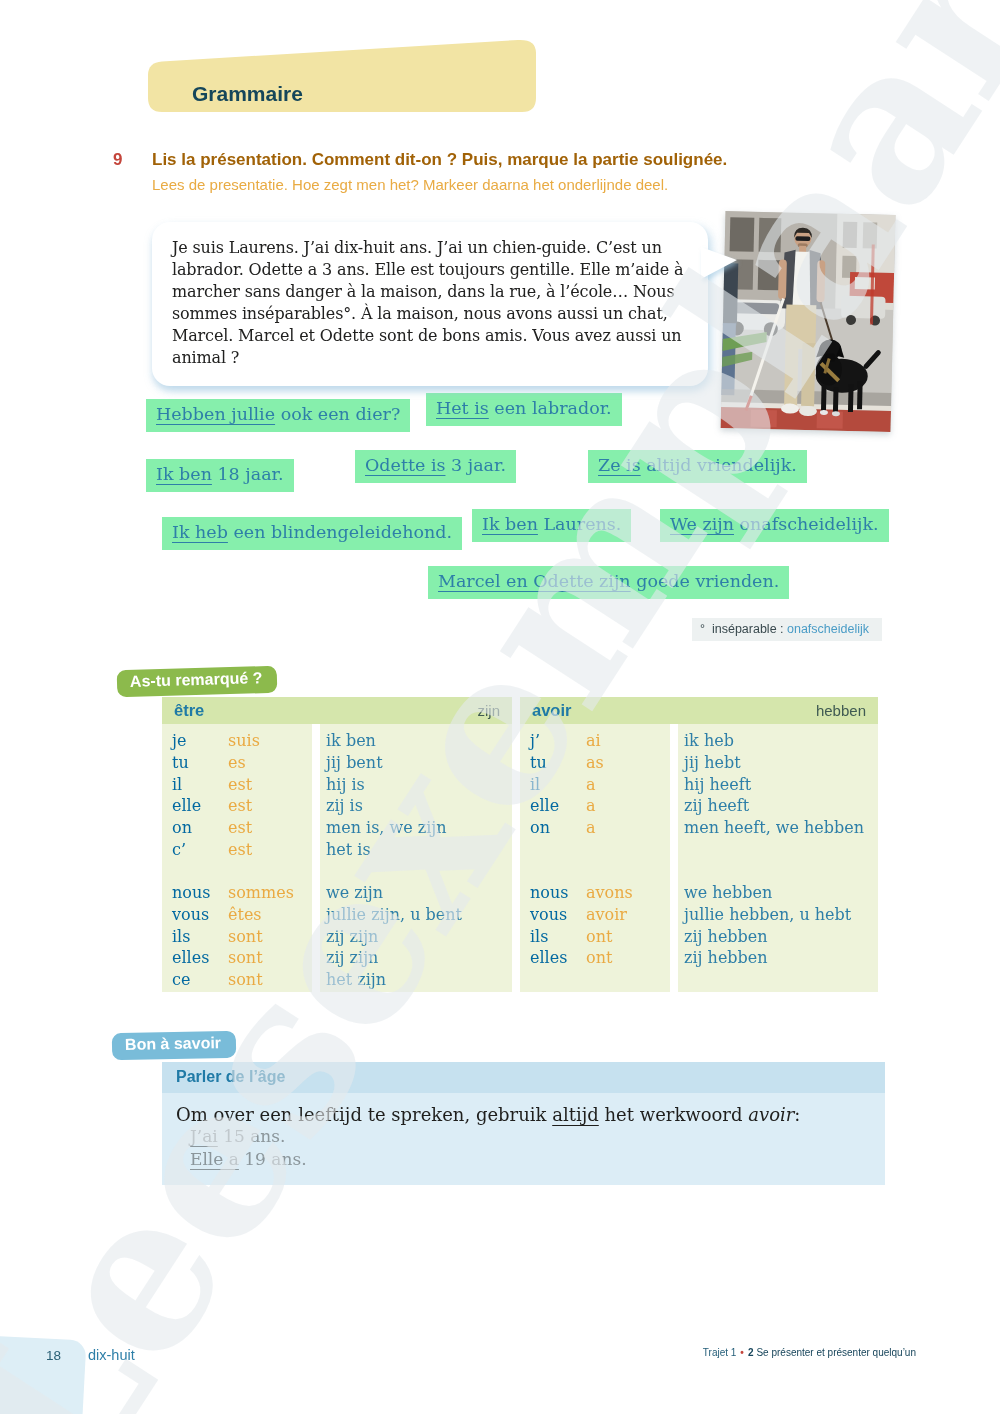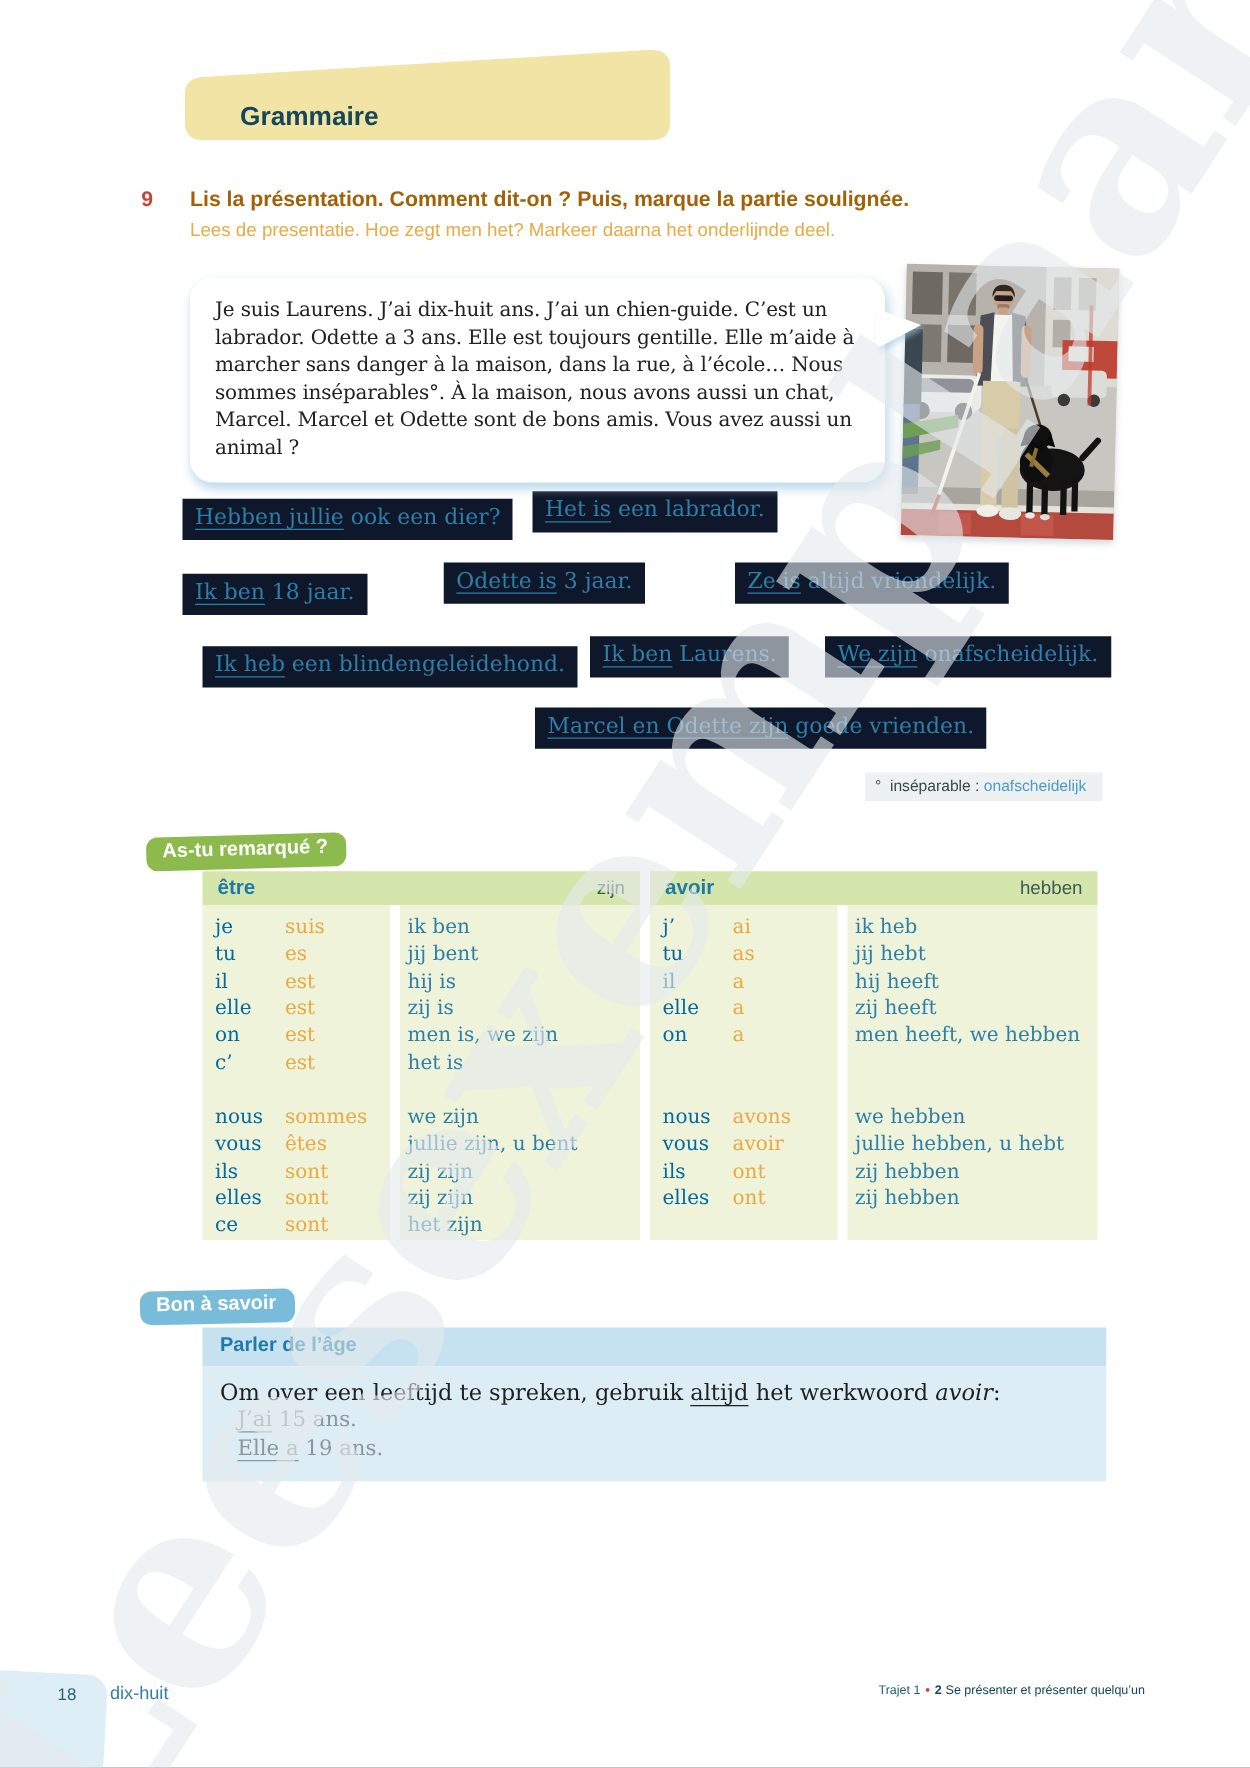--- a/index.html
+++ b/index.html
@@ -28,21 +28,21 @@
           font-family:"DejaVu Serif",serif;font-size:16px;line-height:22px;color:#212120;letter-spacing:-0.15px;}
   .pointer{left:701px;top:247px;width:0;height:0;z-index:8;
            border-top:13px solid transparent;border-bottom:19px solid transparent;border-left:36px solid #fff;
            filter:drop-shadow(2px 3px 2px rgba(160,200,226,.55));}
 
   
   .photo{left:723px;top:213px;width:170px;height:217px;transform:rotate(1.3deg);z-index:4;
          box-shadow:0 3px 6px rgba(120,140,150,.35);overflow:hidden;background:#cfccc6;}
 
   
-  .phrase{position:absolute;background:#0f172a;padding:5px 10px 8px 10px;white-space:nowrap;
+  .phrase{position:absolute;background:#86efac;padding:5px 10px 8px 10px;white-space:nowrap;
           font-family:"DejaVu Serif",serif;font-size:17.5px;color:#2e7fa8;z-index:5;}
   .phrase .u,.u{text-decoration:underline;text-underline-offset:4px;text-decoration-thickness:1.3px;}
 
   
   .footnote{left:692px;top:618px;width:190px;background:#edf1f1;padding:4px 6px 5px 8px;box-sizing:border-box;
             font-size:12.5px;color:#39494e;white-space:nowrap;z-index:5;}
   .footnote .nl{color:#4a9cc6;}
 
   
   .tag{position:absolute;color:#fff;font-weight:bold;font-size:16px;padding:3px 15px 6px 13px;

